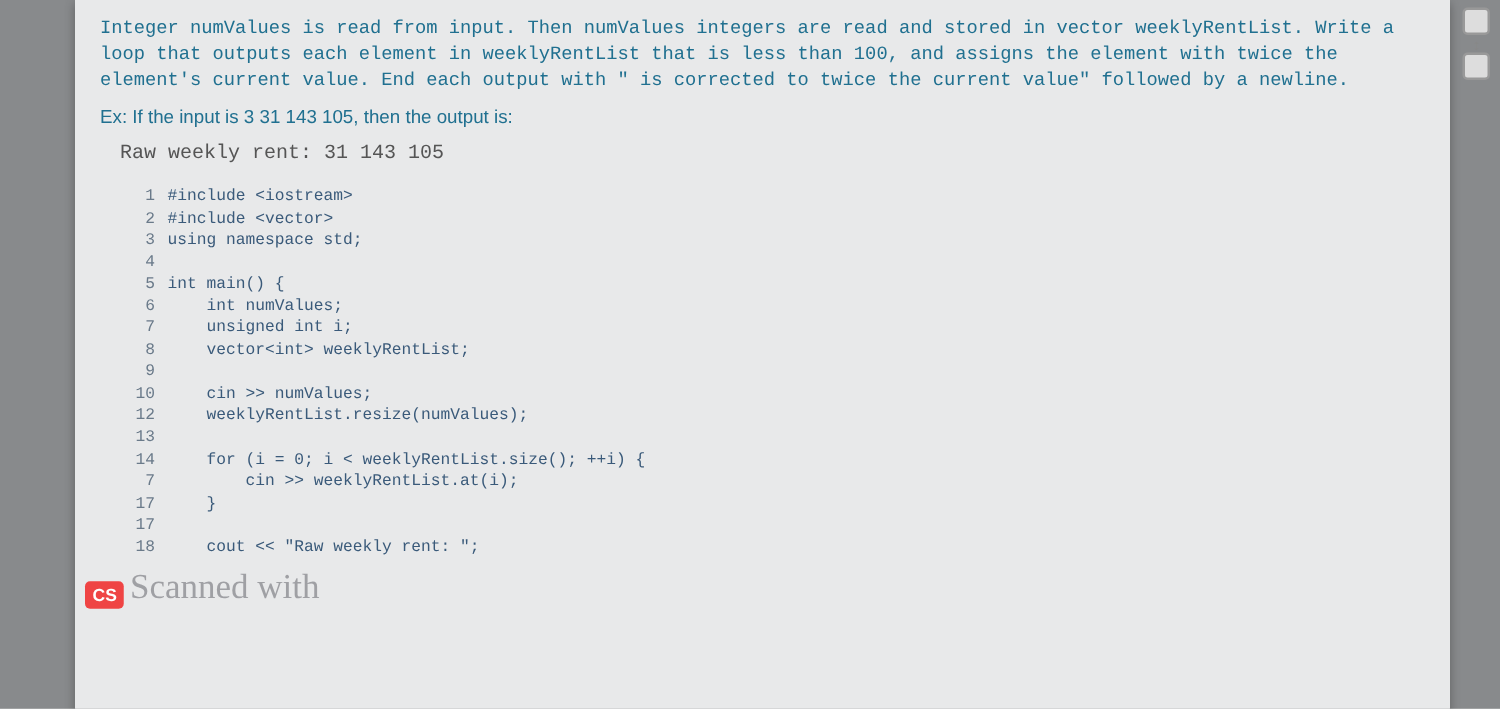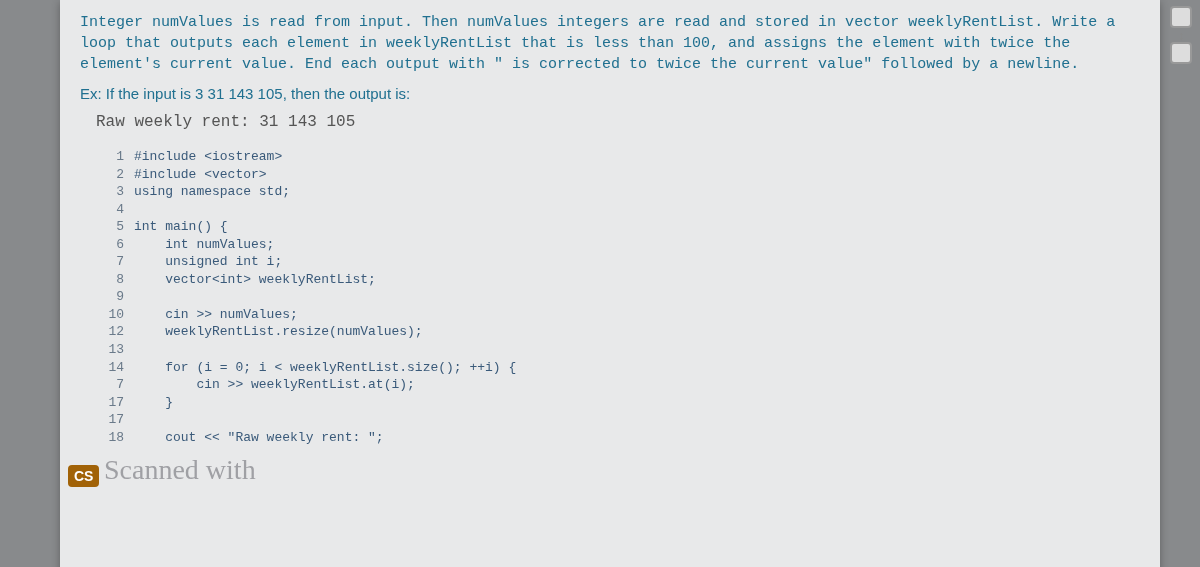--- a/index.html
+++ b/index.html
@@ -56,21 +56,21 @@
     user-select: none;
   }
   .code {
     white-space: pre;
     color: #3a5a7a;
   }
   .cs-badge {
     position: absolute;
     left: 68px;
     top: 465px;
-    background: #a16207;
+    background: #ef4444;
     color: #fff;
     font-size: 14px;
     font-weight: bold;
     padding: 3px 6px;
     border-radius: 4px;
   }
   .scanned-watermark {
     position: absolute;
     left: 104px;
     top: 454px;

